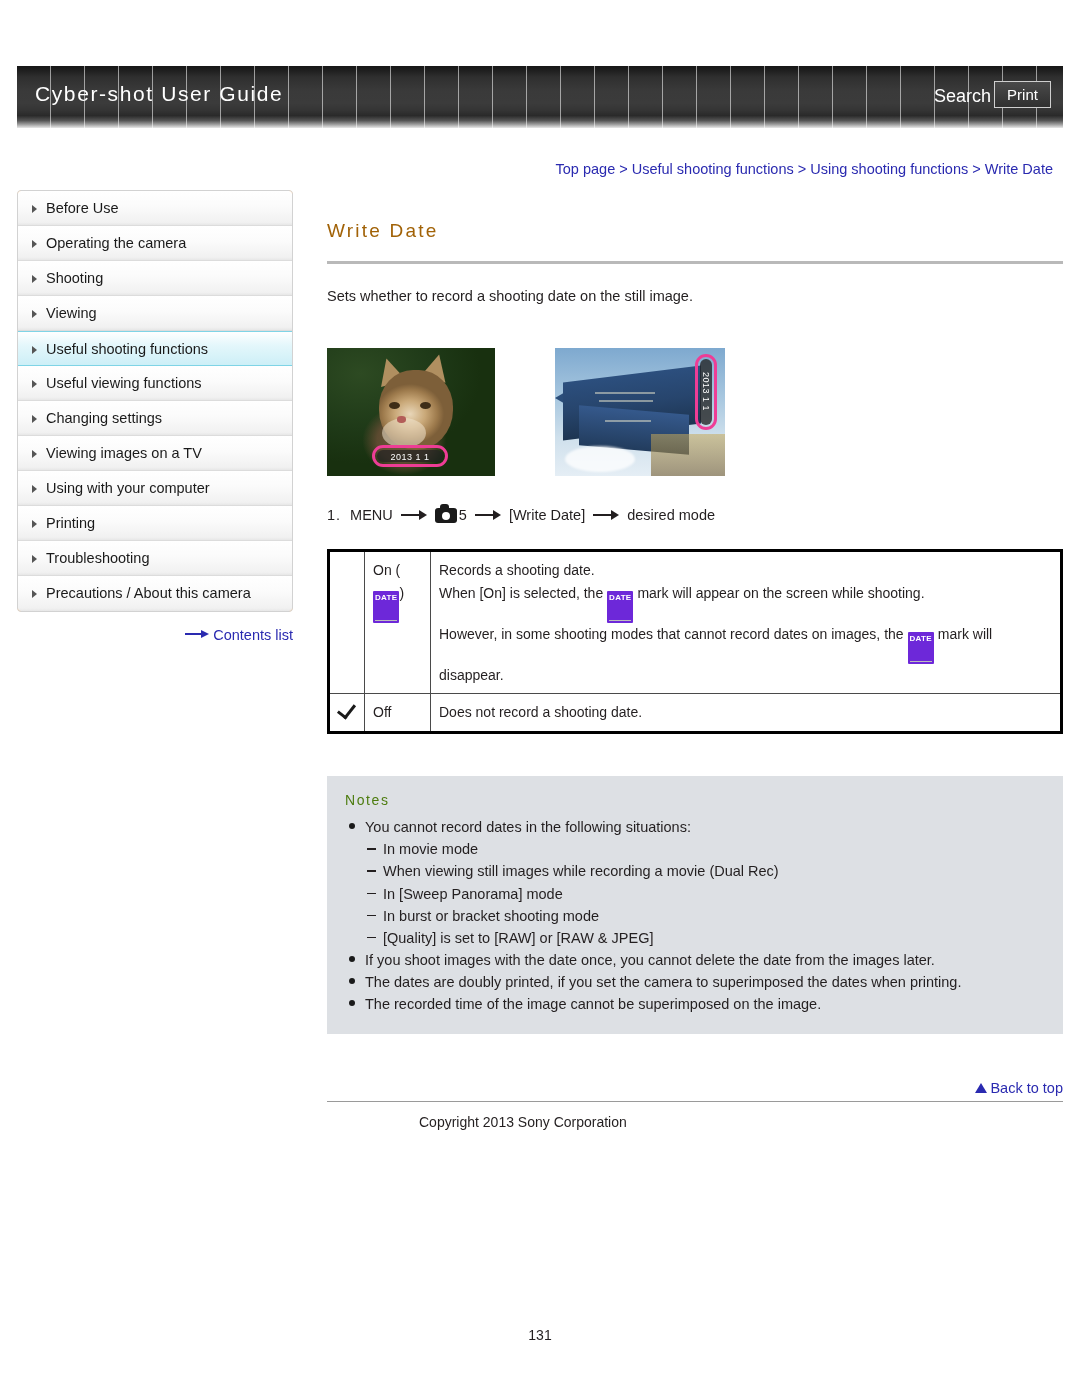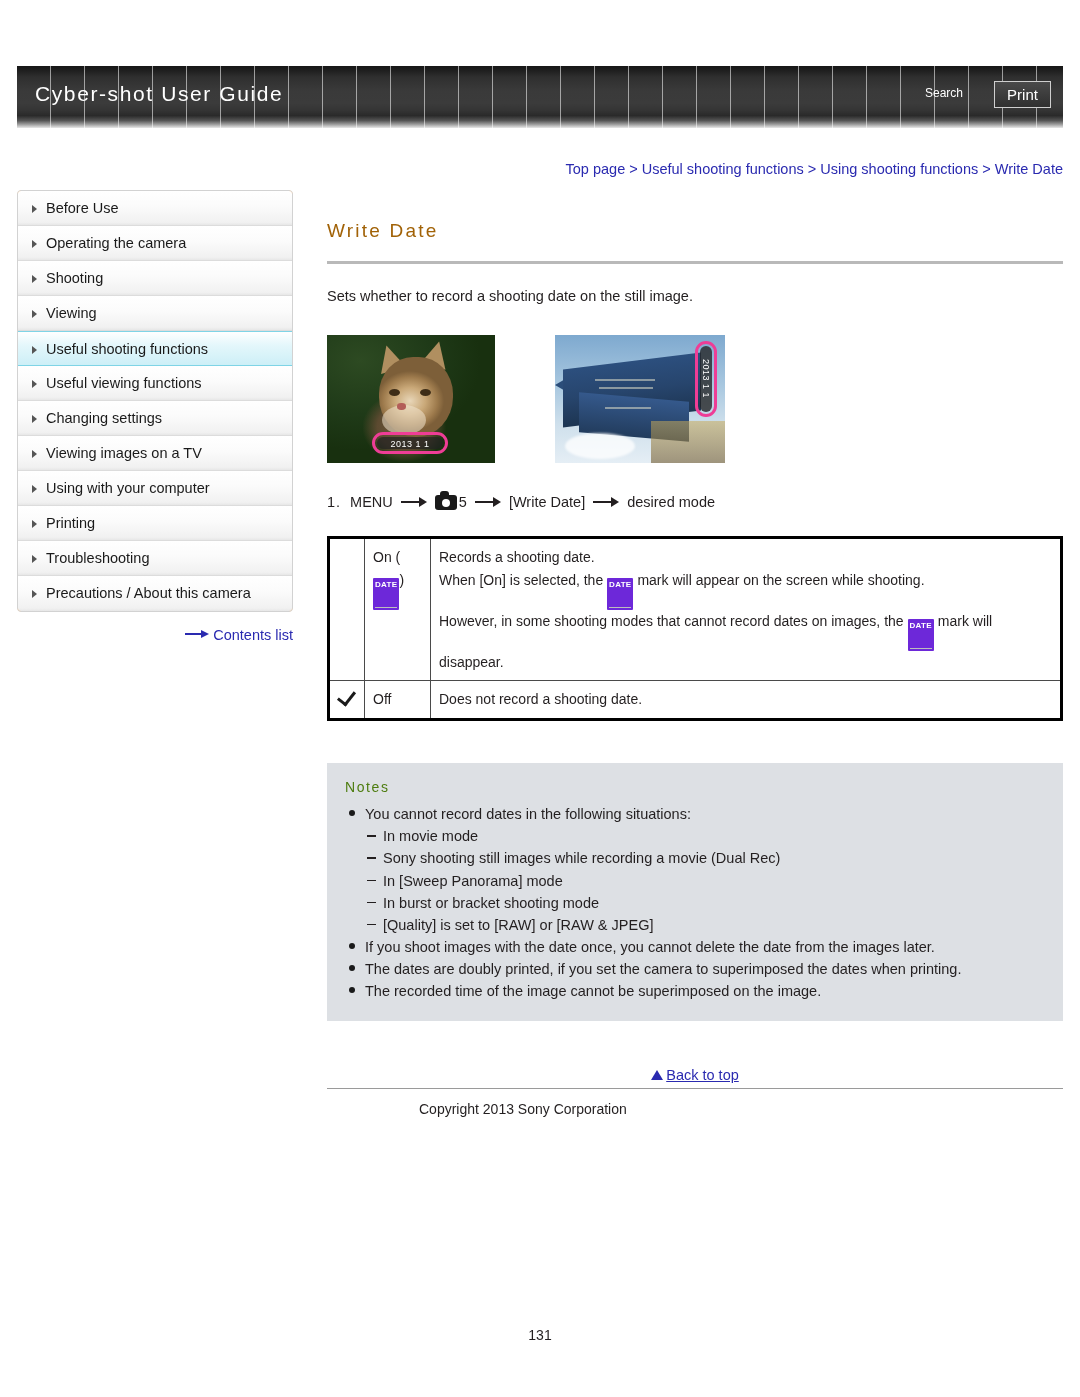--- a/index.html
+++ b/index.html
@@ -43,41 +43,41 @@
     position: absolute;
     left: 18px; top: 16px;
     font-size: 21px;
     letter-spacing: 1.6px;
     color: #ffffff;
     font-weight: 400;
     white-space: nowrap;
   }
   .banner-search {
     position: absolute;
-    right: 100px; top: 20px;
-    font-size: 12px;
+    right: 72px; top: 20px;
+    font-size: 18px;
     color: #ffffff;
     white-space: nowrap;
   }
   .banner-print {
     position: absolute;
     right: 12px; top: 15px;
     width: 57px; height: 27px;
     border: 1px solid #cfcfcf;
     background: linear-gradient(to bottom, #4a4a4a 0%, #3a3a3a 60%, #303030 100%);
     color: #ffffff;
     font-size: 15px;
     line-height: 25px;
     text-align: center;
   }
 
   
   .breadcrumb {
     position: absolute;
-    right: 17px; top: 161px;
+    right: 27px; top: 161px;
     font-size: 14.5px;
     color: #2a2ab0;
     white-space: nowrap;
   }
 
   
   .sidebar {
     position: absolute;
     left: 17px; top: 190px;
     width: 276px;
@@ -151,21 +151,21 @@
     padding-bottom: 19px;
   }
   .title-rule {
     height: 3px;
     background: #b9b9b9;
     margin-bottom: 24px;
   }
   .intro {
     font-size: 14.5px;
     color: #231f20;
-    margin-bottom: 31px;
+    margin-bottom: 44px;
   }
 
   
   .samples { position: relative; height: 135px; margin-bottom: 24px; }
 
   .thumb {
     position: absolute;
     top: 0;
     border: 0;
     overflow: hidden;
@@ -445,25 +445,24 @@
   .note-sub .dash {
     position: absolute;
     left: 22px; top: 10px;
     width: 9px; height: 1.6px;
     background: #231f20;
   }
 
   
   .back-top {
     width: 736px;
-    text-align: center;
+    text-align: right;
     font-size: 14.5px;
     color: #2a2ab0;
     white-space: nowrap;
-    text-decoration: underline;
   }
   .back-tri {
     display: inline-block;
     width: 0; height: 0;
     border-left: 6px solid transparent;
     border-right: 6px solid transparent;
     border-bottom: 10px solid #2a2ab0;
     margin-right: 3px;
     vertical-align: 0px;
   }
@@ -645,21 +644,21 @@
       <div class="note-row">
         <span class="bullet"></span>
         <span>You cannot record dates in the following situations:</span>
       </div>
       <div class="note-sub">
         <span class="dash"></span>
         <span>In movie mode</span>
       </div>
       <div class="note-sub">
         <span class="dash"></span>
-        <span>Sony shooting still images while recording a movie (Dual Rec)</span>
+        <span>When viewing still images while recording a movie (Dual Rec)</span>
       </div>
       <div class="note-sub">
         <span class="dash"></span>
         <span>In [Sweep Panorama] mode</span>
       </div>
       <div class="note-sub">
         <span class="dash"></span>
         <span>In burst or bracket shooting mode</span>
       </div>
       <div class="note-sub">

